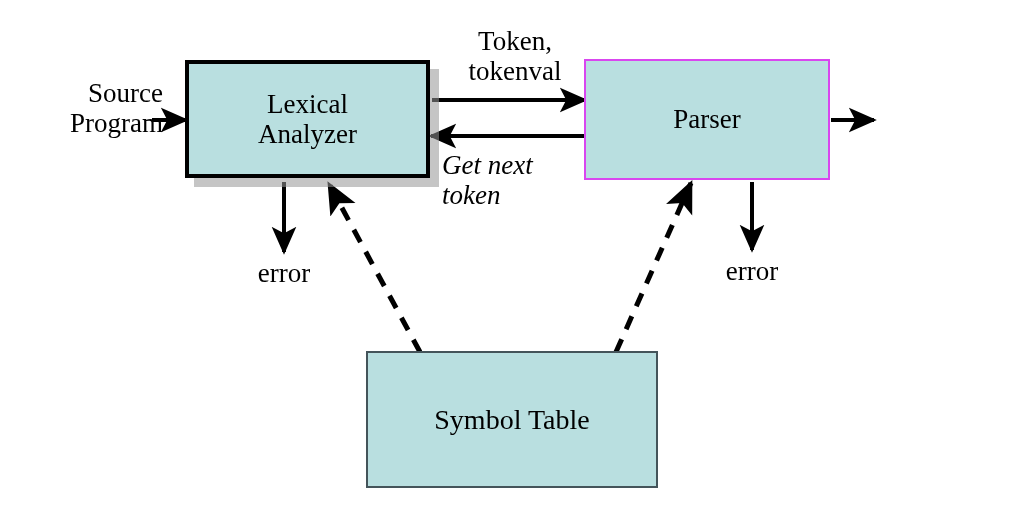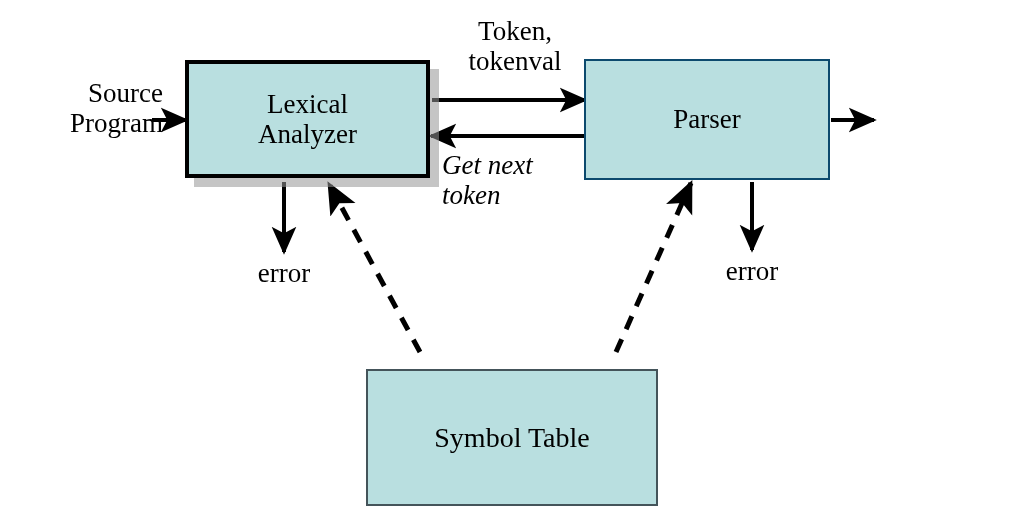--- a/index.html
+++ b/index.html
@@ -44,26 +44,26 @@
     border: 4px solid #000000;
     font-size: 27px;
     box-shadow: 9px 9px 0 0 rgba(150,150,150,0.55);
   }
   .node-parser {
     left: 584px;
     top: 59px;
     width: 246px;
     height: 121px;
     background: #b9dfe0;
-    border: 2px solid #0c4a6e;
+    border: 2px solid #d946ef;
     font-size: 27px;
   }
   .node-symbol {
     left: 366px;
-    top: 369px;
+    top: 351px;
     width: 292px;
     height: 137px;
     background: #b9dfe0;
     border: 2px solid #44545a;
     font-size: 28px;
   }
   .label {
     position: absolute;
     color: #000000;
     text-align: center;
@@ -72,21 +72,21 @@
   }
   .label-source {
     left: 18px;
     top: 78px;
     width: 145px;
     font-size: 27px;
     text-align: right;
   }
   .label-tokenval {
     left: 440px;
-    top: 16px;
+    top: 26px;
     width: 150px;
     font-size: 27px;
     text-align: center;
   }
   .label-getnext {
     left: 442px;
     top: 150px;
     width: 148px;
     font-size: 27px;
     font-style: italic;

